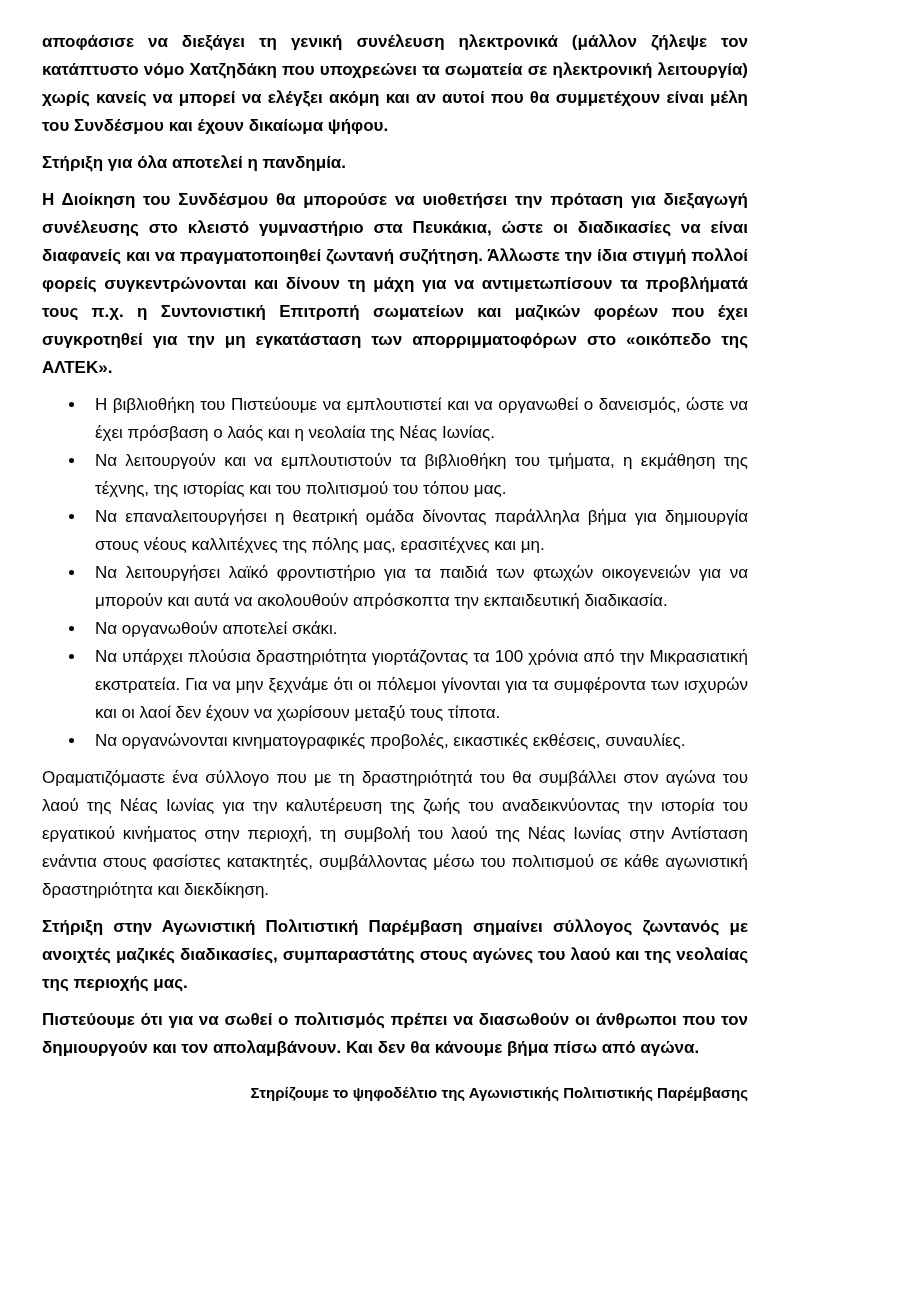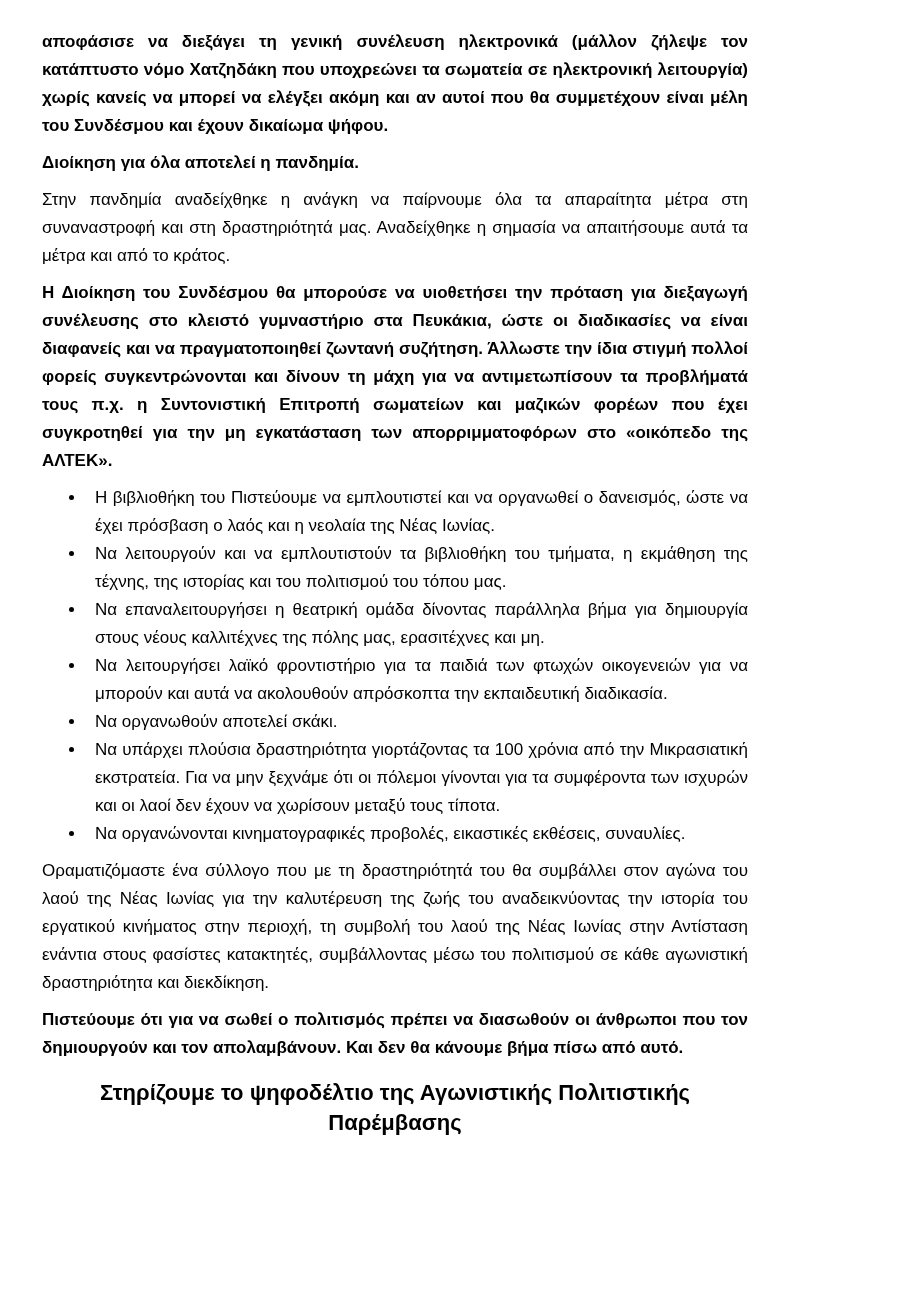--- a/index.html
+++ b/index.html
@@ -33,52 +33,52 @@
     padding: 0 0 0 44px;
     list-style: disc outside;
   }
   .bullet-list li {
     text-align: justify;
     padding-left: 9px;
     margin: 0;
   }
   .closing-heading {
     margin: 16px 0 20px 0;
-    font-size: 22px;
+    font-size: 15px;
     line-height: 30px;
     font-weight: bold;
-    text-align: center;
+    text-align: right;
   }
 </style>
 </head>
 <body>
 
 <div class="page">
 
   <p class="para bold">αποφάσισε να διεξάγει τη γενική συνέλευση ηλεκτρονικά (μάλλον ζήλεψε τον κατάπτυστο νόμο Χατζηδάκη που υποχρεώνει τα σωματεία σε ηλεκτρονική λειτουργία) χωρίς κανείς να μπορεί να ελέγξει ακόμη και αν αυτοί που θα συμμετέχουν είναι μέλη του Συνδέσμου και έχουν δικαίωμα ψήφου.</p>
 
-  <p class="para bold">Διοίκηση για όλα αποτελεί η πανδημία.</p>
+  <p class="para bold">Στήριξη για όλα αποτελεί η πανδημία.</p>
 
 
-  <p class="para">Στην πανδημία αναδείχθηκε η ανάγκη να παίρνουμε όλα τα απαραίτητα μέτρα στη συναναστροφή και στη δραστηριότητά μας. Αναδείχθηκε η σημασία να απαιτήσουμε αυτά τα μέτρα και από το κράτος.</p>
 
 
   <p class="para bold">Η Διοίκηση του Συνδέσμου θα μπορούσε να υιοθετήσει την πρόταση για διεξαγωγή συνέλευσης στο κλειστό γυμναστήριο στα Πευκάκια, ώστε οι διαδικασίες να είναι διαφανείς και να πραγματοποιηθεί ζωντανή συζήτηση. Άλλωστε την ίδια στιγμή πολλοί φορείς συγκεντρώνονται και  δίνουν τη μάχη για να αντιμετωπίσουν τα προβλήματά τους π.χ. η Συντονιστική Επιτροπή σωματείων και μαζικών φορέων που έχει συγκροτηθεί για την μη εγκατάσταση των απορριμματοφόρων στο «οικόπεδο της ΑΛΤΕΚ».</p>
 
 
   <ul class="bullet-list">
     <li>Η βιβλιοθήκη του Πιστεύουμε να εμπλουτιστεί και να οργανωθεί ο δανεισμός, ώστε να έχει πρόσβαση ο λαός και η νεολαία της Νέας Ιωνίας.</li>
     <li>Να λειτουργούν και να εμπλουτιστούν τα βιβλιοθήκη του τμήματα, η εκμάθηση της τέχνης, της ιστορίας και του πολιτισμού του τόπου μας.</li>
     <li>Να επαναλειτουργήσει η θεατρική ομάδα δίνοντας παράλληλα βήμα για δημιουργία στους νέους καλλιτέχνες της πόλης μας, ερασιτέχνες και μη.</li>
     <li>Να λειτουργήσει λαϊκό φροντιστήριο για τα παιδιά των φτωχών οικογενειών για να μπορούν και αυτά να ακολουθούν απρόσκοπτα την εκπαιδευτική διαδικασία.</li>
     <li>Να οργανωθούν αποτελεί σκάκι.</li>
     <li>Να υπάρχει πλούσια δραστηριότητα γιορτάζοντας τα 100 χρόνια από την Μικρασιατική εκστρατεία. Για να  μην ξεχνάμε ότι οι πόλεμοι γίνονται για τα συμφέροντα των ισχυρών και οι  λαοί δεν έχουν να χωρίσουν μεταξύ τους τίποτα.</li>
     <li>Να οργανώνονται κινηματογραφικές προβολές, εικαστικές εκθέσεις, συναυλίες.</li>
   </ul>
 
   <p class="para">Οραματιζόμαστε ένα σύλλογο που με τη δραστηριότητά του θα συμβάλλει στον αγώνα του λαού της Νέας Ιωνίας για την καλυτέρευση της ζωής του αναδεικνύοντας την ιστορία του εργατικού κινήματος στην περιοχή, τη συμβολή του λαού της Νέας Ιωνίας στην Αντίσταση ενάντια στους φασίστες κατακτητές, συμβάλλοντας μέσω του πολιτισμού σε κάθε αγωνιστική δραστηριότητα και διεκδίκηση.</p>
 
+  <p class="para bold">Στήριξη στην Αγωνιστική Πολιτιστική Παρέμβαση σημαίνει σύλλογος ζωντανός με ανοιχτές μαζικές διαδικασίες, συμπαραστάτης στους αγώνες του λαού και της νεολαίας της περιοχής μας.</p>
 
-  <p class="para bold">Πιστεύουμε ότι για να σωθεί ο πολιτισμός πρέπει να διασωθούν οι άνθρωποι που τον δημιουργούν και τον απολαμβάνουν. Και δεν θα κάνουμε βήμα πίσω από αυτό.</p>
+  <p class="para bold">Πιστεύουμε ότι για να σωθεί ο πολιτισμός πρέπει να διασωθούν οι άνθρωποι που τον δημιουργούν και τον απολαμβάνουν. Και δεν θα κάνουμε βήμα πίσω από αγώνα.</p>
 
   <p class="closing-heading">Στηρίζουμε το ψηφοδέλτιο της Αγωνιστικής Πολιτιστικής Παρέμβασης</p>
 
 </div>
 
 </body></html>

